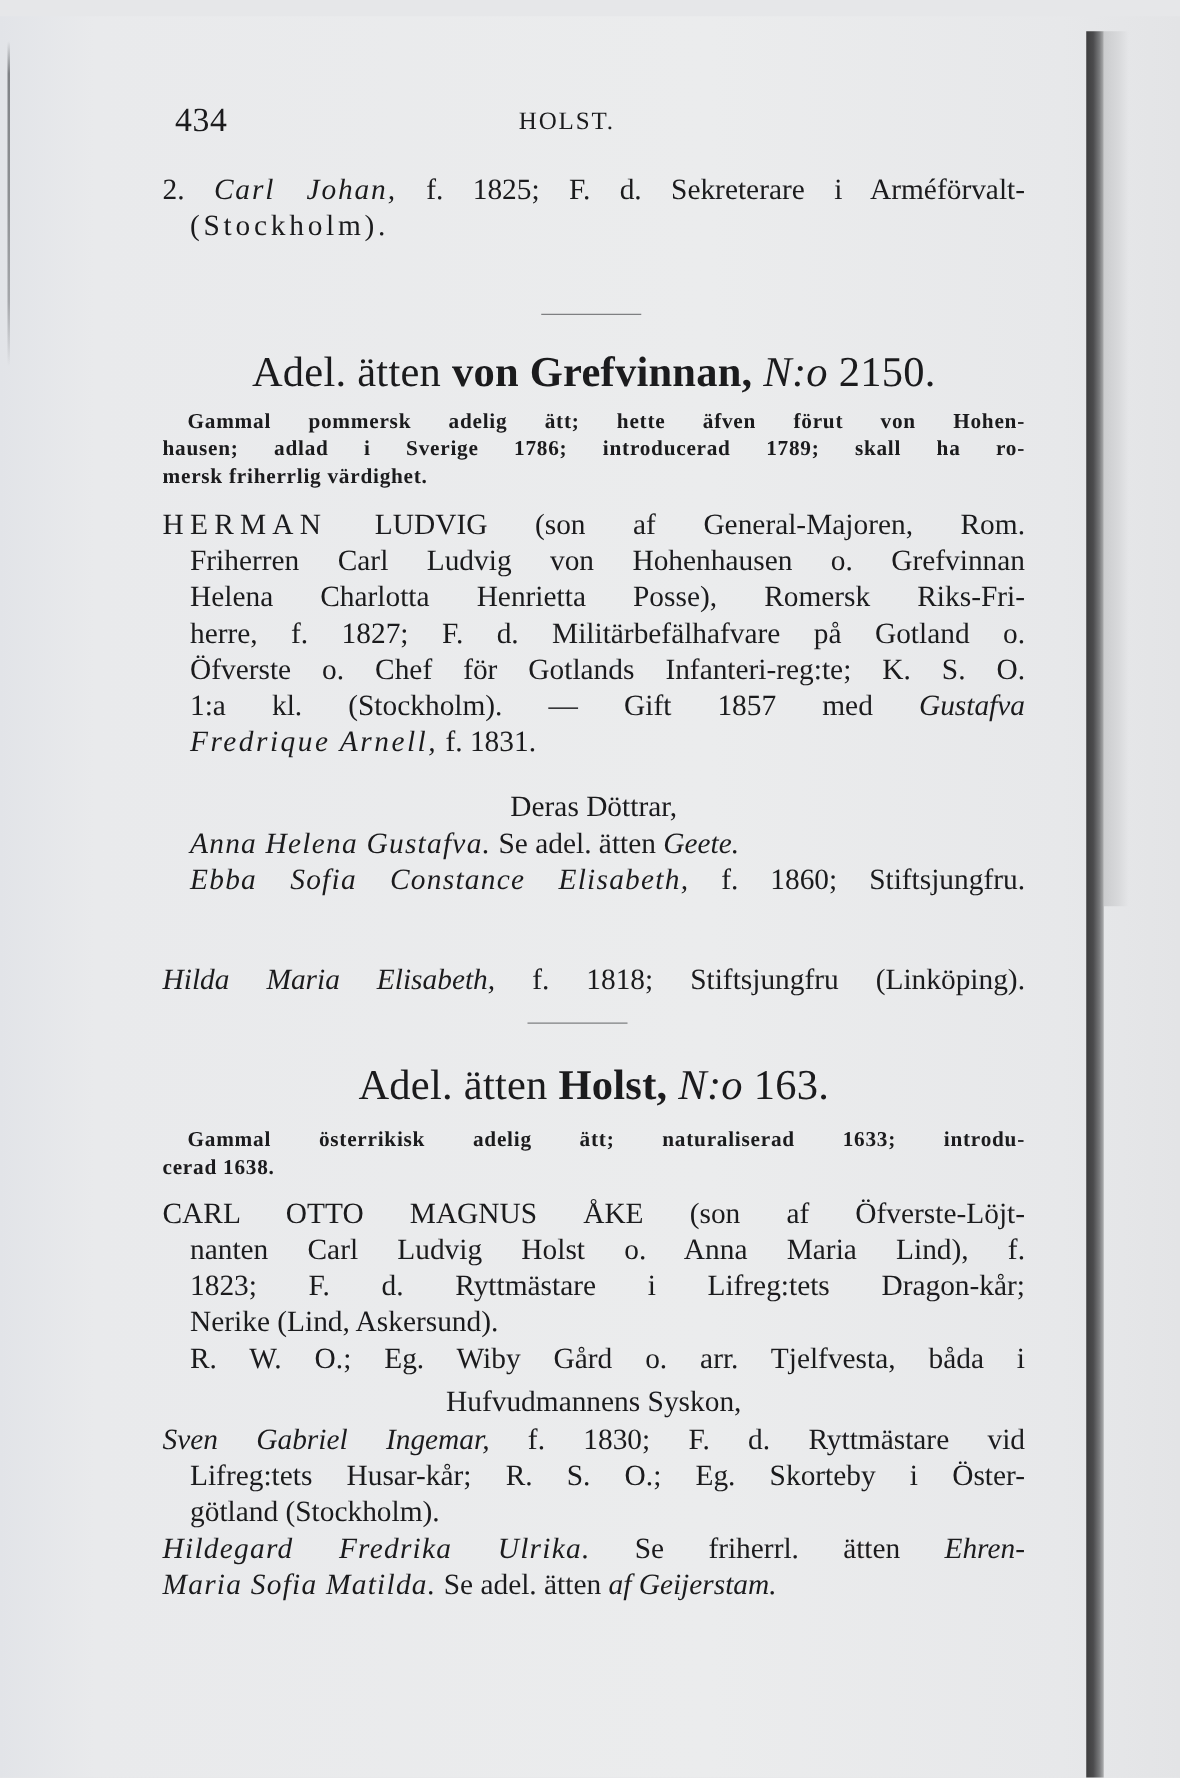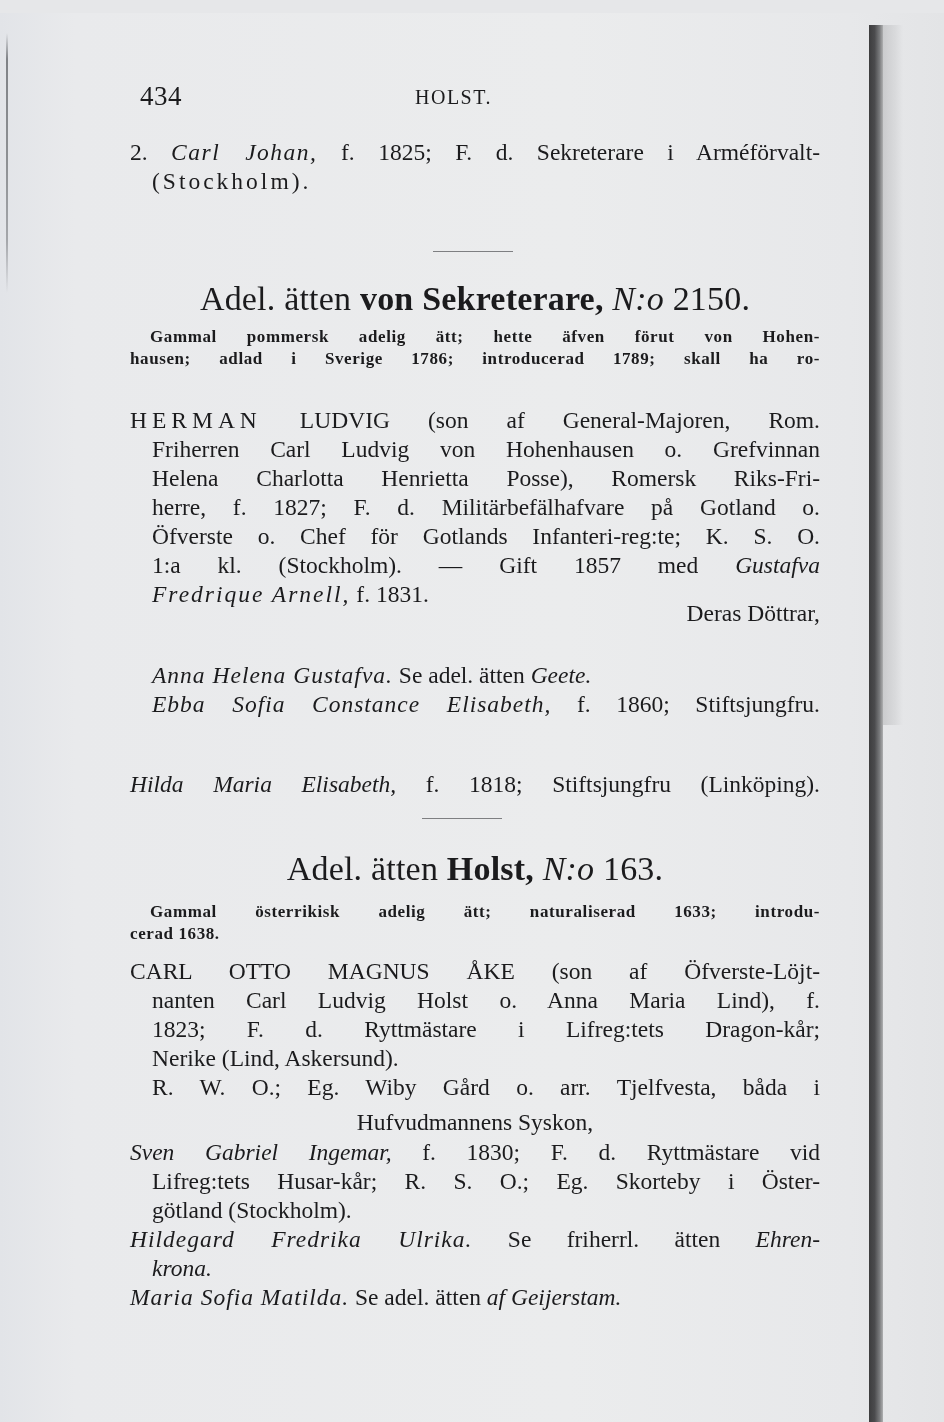--- a/index.html
+++ b/index.html
@@ -132,39 +132,40 @@
   </div>
 
   <div class="text-block" style="top:125px;">
     <span class="line"><span>2.</span> <span class="ital spaced" style="letter-spacing:1.5px">Carl Johan,</span><span> f. 1825; F. d. Sekreterare i Arméförvalt-</span></span>
     <span class="line in last spaced">(Stockholm).</span>
   </div>
 
   <div class="divider" style="left:433px; top:238px; width:80px;"></div>
 
   <div class="sec-title" style="top:267px;">
-    <span>Adel. ätten </span><span class="bold">von Sekreterare,</span><span class="ital"> N:o </span><span>2150.</span>
+    <span>Adel. ätten </span><span class="bold">von Grefvinnan,</span><span class="ital"> N:o </span><span>2150.</span>
   </div>
 
   <div class="sec-desc" style="top:313px;">
     <span class="line first">Gammal pommersk adelig ätt; hette äfven förut von Hohen-</span>
     <span class="line">hausen; adlad i Sverige 1786; introducerad 1789; skall ha ro-</span>
+    <span class="line last">mersk friherrlig värdighet.</span>
   </div>
 
   <div class="text-block" style="top:393px; font-size:23.5px; line-height:29px;">
     <span class="line"><span class="spaced" style="letter-spacing:5px">HERMAN</span><span> LUDVIG</span><span> (son af General-Majoren, Rom.</span></span>
     <span class="line in">Friherren Carl Ludvig von Hohenhausen o. Grefvinnan</span>
     <span class="line in">Helena Charlotta Henrietta Posse), Romersk Riks-Fri-</span>
     <span class="line in">herre, f. 1827; F. d. Militärbefälhafvare på Gotland o.</span>
     <span class="line in">Öfverste o. Chef för Gotlands Infanteri-reg:te; K. S. O.</span>
     <span class="line in"><span>1:a kl. (Stockholm). — Gift 1857 med </span><span class="ital">Gustafva</span></span>
     <span class="line in last"><span class="ital" style="letter-spacing:2px">Fredrique Arnell,</span><span> f. 1831.</span></span>
   </div>
 
-  <div class="center-label" style="top:587px;text-align:right;">Deras Döttrar,</div>
+  <div class="center-label" style="top:620px;">Deras Döttrar,</div>
 
   <div class="text-block" style="top:648px;">
     <span class="line last in"><span class="ital" style="letter-spacing:1px">Anna Helena Gustafva.</span><span> Se adel. ätten </span><span class="ital">Geete.</span></span>
     <span class="line in"><span class="ital" style="letter-spacing:1px">Ebba Sofia Constance Elisabeth,</span><span> f. 1860; Stiftsjungfru.</span></span>
   </div>
 
 
   <div class="text-block" style="top:757px;">
     <span class="line"><span class="ital">Hilda Maria Elisabeth,</span><span> f. 1818; Stiftsjungfru (Linköping).</span></span>
   </div>
@@ -188,17 +189,16 @@
     <span class="line in">R. W. O.; Eg. Wiby Gård o. arr. Tjelfvesta, båda i</span>
   </div>
 
   <div class="center-label" style="top:1096px;">Hufvudmannens Syskon,</div>
 
   <div class="text-block" style="top:1125px;">
     <span class="line"><span class="ital">Sven Gabriel Ingemar,</span><span> f. 1830; F. d. Ryttmästare vid</span></span>
     <span class="line in">Lifreg:tets Husar-kår; R. S. O.; Eg. Skorteby i Öster-</span>
     <span class="line in last">götland (Stockholm).</span>
     <span class="line"><span class="ital" style="letter-spacing:1px">Hildegard Fredrika Ulrika.</span><span> Se friherrl. ätten </span><span class="ital">Ehren-</span></span>
-    <span class="line in last ital">krona.</span>
     <span class="line last"><span class="ital" style="letter-spacing:1px">Maria Sofia Matilda.</span><span> Se adel. ätten </span><span class="ital">af Geijerstam.</span></span>
   </div>
 
 </div>
 
 </body></html>

